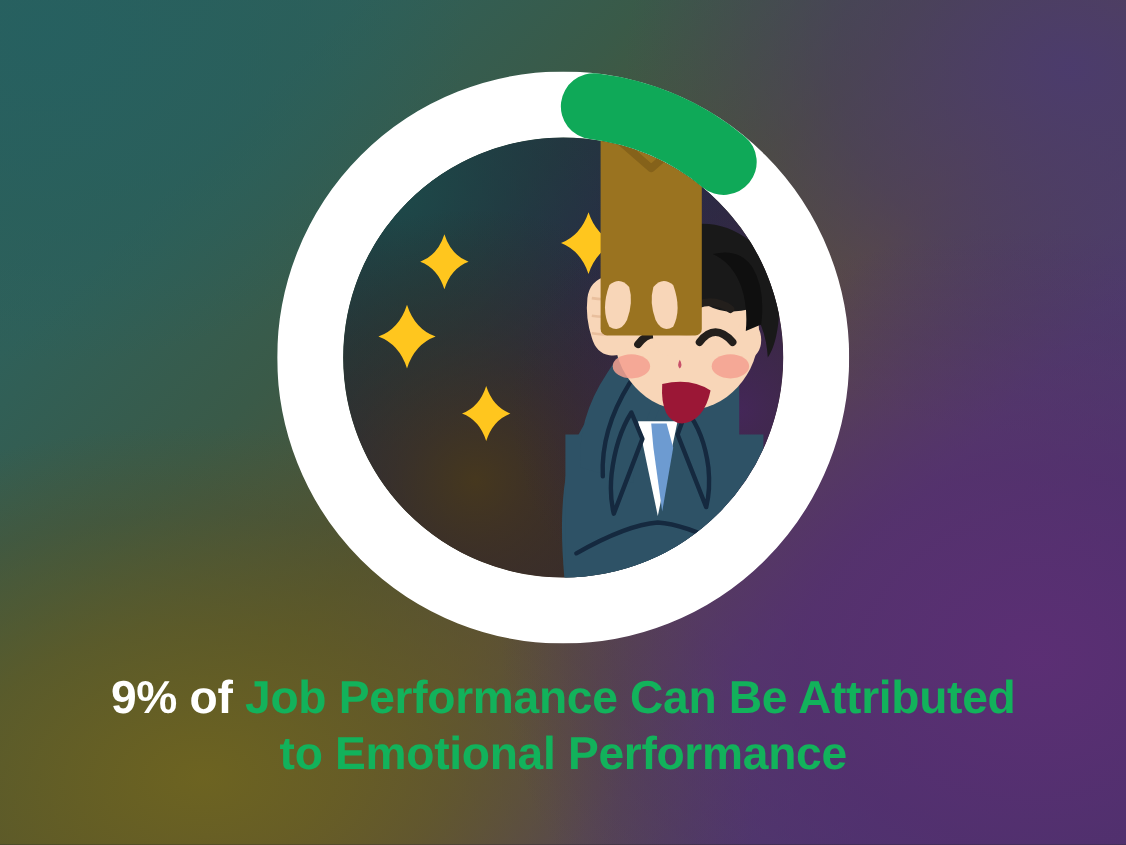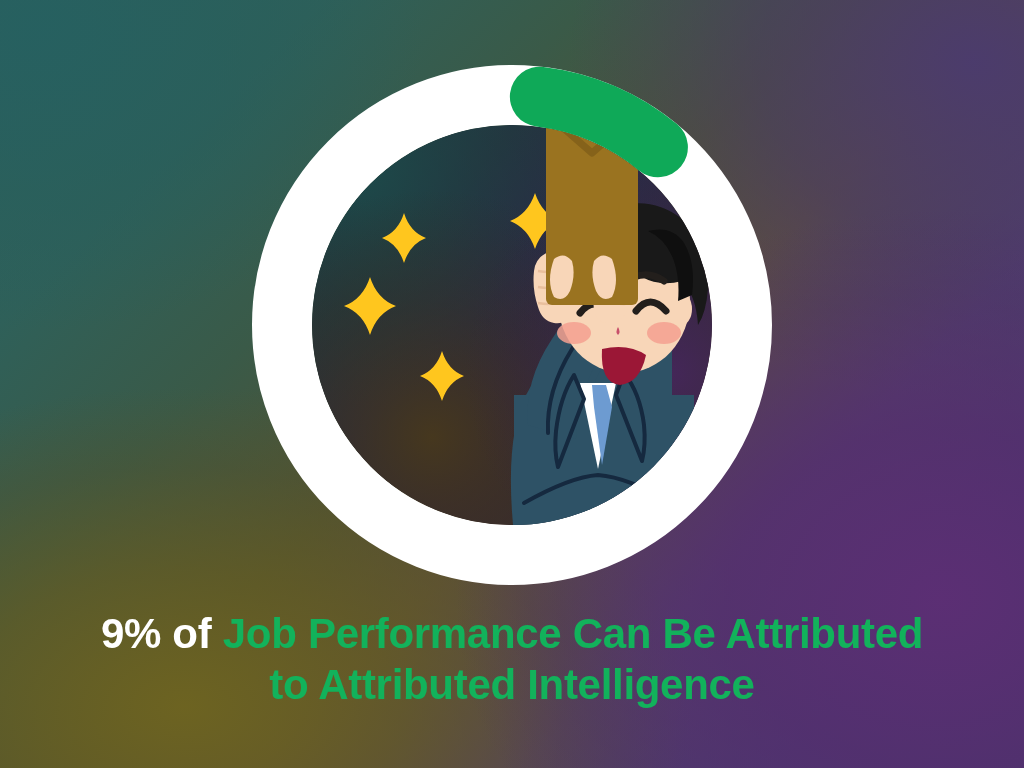--- a/index.html
+++ b/index.html
@@ -212,16 +212,16 @@
 
       <circle cx="260" cy="260" r="230" fill="none" stroke="#0fa958" stroke-width="60" stroke-linecap="round" stroke-dasharray="130 1315" stroke-dashoffset="-28" transform="rotate(-90 260 260)"></circle>
     </svg>
   </div>
 
   <div class="headline">
     <div>
       <span class="hl-white">9% of</span>
       <span class="hl-green">Job Performance Can Be Attributed</span>
     </div>
-    <div class="hl-green">to Attributed Intelligence</div>
+    <div class="hl-green">to Emotional Performance</div>
   </div>
 
 </div>
 
 </body></html>

